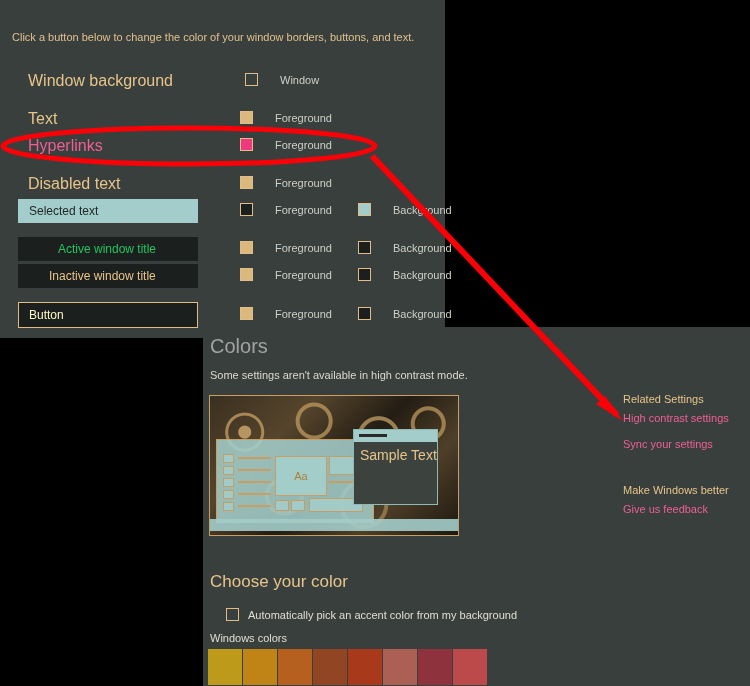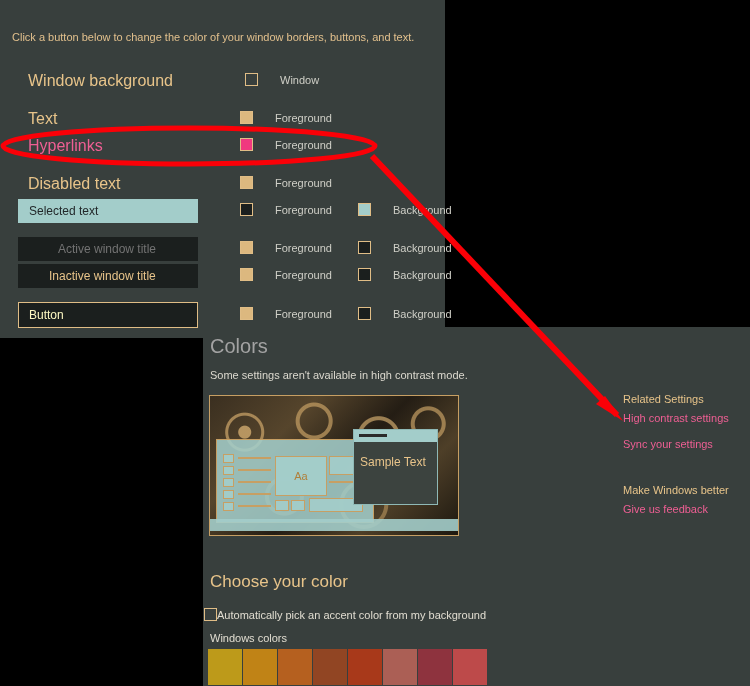--- a/index.html
+++ b/index.html
@@ -24,21 +24,21 @@
   .hc-label.link{color:#ef5f94;}
 
   .chip-group{position:absolute;display:flex;align-items:center;gap:22px;}
   .chip{width:13px;height:13px;box-sizing:border-box;border:1px solid #e0bd86;flex:0 0 auto;}
   .chip-text{font-size:11px;color:#cfcfc7;white-space:nowrap;}
 
   
   .sample-box{position:absolute;left:18px;width:180px;height:24px;box-sizing:border-box;
     display:flex;align-items:center;padding-left:10px;font-size:12px;}
   #box-selected{background:#a3cdca;color:#22282a;border:1px solid #a3cdca;}
-  #box-active{background:#1b1f1e;color:#737373;padding-left:40px;}
+  #box-active{background:#1b1f1e;color:#22c55e;padding-left:40px;}
   #box-inactive{background:#1b1f1e;color:#e8c48a;}
   #box-button{background:#1b1f1e;color:#fef9c3;border:1px solid #e0bd86;height:26px;}
 
   
   #settings{position:absolute;left:203px;top:327px;width:547px;height:359px;background:#383f3d;}
   #colors-heading{position:absolute;left:7px;top:8px;font-size:20px;color:#a3a3a3;}
   #colors-note{position:absolute;left:7px;top:42px;font-size:11px;color:#dcd9cf;}
 
   
   #preview{position:absolute;left:6px;top:68px;width:250px;height:141px;
@@ -59,31 +59,31 @@
   .pe-line{position:absolute;background:#c79f63;height:2px;}
   .pe-sq{position:absolute;background:rgba(163,205,202,.9);border:1px solid #c79f63;box-sizing:border-box;}
   #pe-aa{position:absolute;left:58px;top:16px;width:52px;height:40px;
     background:rgba(163,205,202,.95);border:1px solid #c79f63;box-sizing:border-box;
     display:flex;align-items:center;justify-content:center;font-size:11px;color:#b07f3a;}
   #preview-taskbar{position:absolute;left:0;bottom:4px;width:100%;height:12px;background:rgba(163,205,202,.9);}
   #preview-window{position:absolute;left:143px;top:33px;width:85px;height:76px;
     background:#3c433f;border:1px solid #8fb9b6;box-sizing:border-box;}
   #pw-title{height:12px;background:#a3cdca;position:relative;}
   #pw-titlebar-line{position:absolute;left:5px;top:4px;width:28px;height:3px;background:#2a2a2a;}
-  #pw-text{font-size:12px;color:#e8c48a;padding:5px 0 0 6px;margin-top:8px;}
+  #pw-text{font-size:14px;color:#e8c48a;padding:5px 0 0 6px;}
 
   
   #related{position:absolute;left:420px;top:66px;width:130px;}
   .rel-head{font-size:11px;color:#e8c48a;margin-bottom:7px;}
   .rel-link{font-size:11px;color:#ef5f94;margin-bottom:14px;display:block;}
   .rel-gap{height:20px;}
 
   
   #choose-heading{position:absolute;left:7px;top:245px;font-size:17px;color:#e8c48a;}
-  #auto-accent{position:absolute;left:1px;top:281px;display:flex;align-items:center;}
+  #auto-accent{position:absolute;left:23px;top:281px;display:flex;align-items:center;gap:9px;}
   #auto-accent .cb{width:13px;height:13px;box-sizing:border-box;border:1px solid #e0bd86;background:transparent;}
   #auto-accent .lbl{font-size:11px;color:#e0dcd0;}
   #windows-colors-label{position:absolute;left:7px;top:305px;font-size:11px;color:#e0dcd0;}
   #swatches{position:absolute;left:5px;top:322px;display:flex;gap:1px;}
   .swatch{width:34px;height:36px;}
 
   
   #annotations{position:absolute;left:0;top:0;width:750px;height:686px;pointer-events:none;}
 </style>
 </head>

